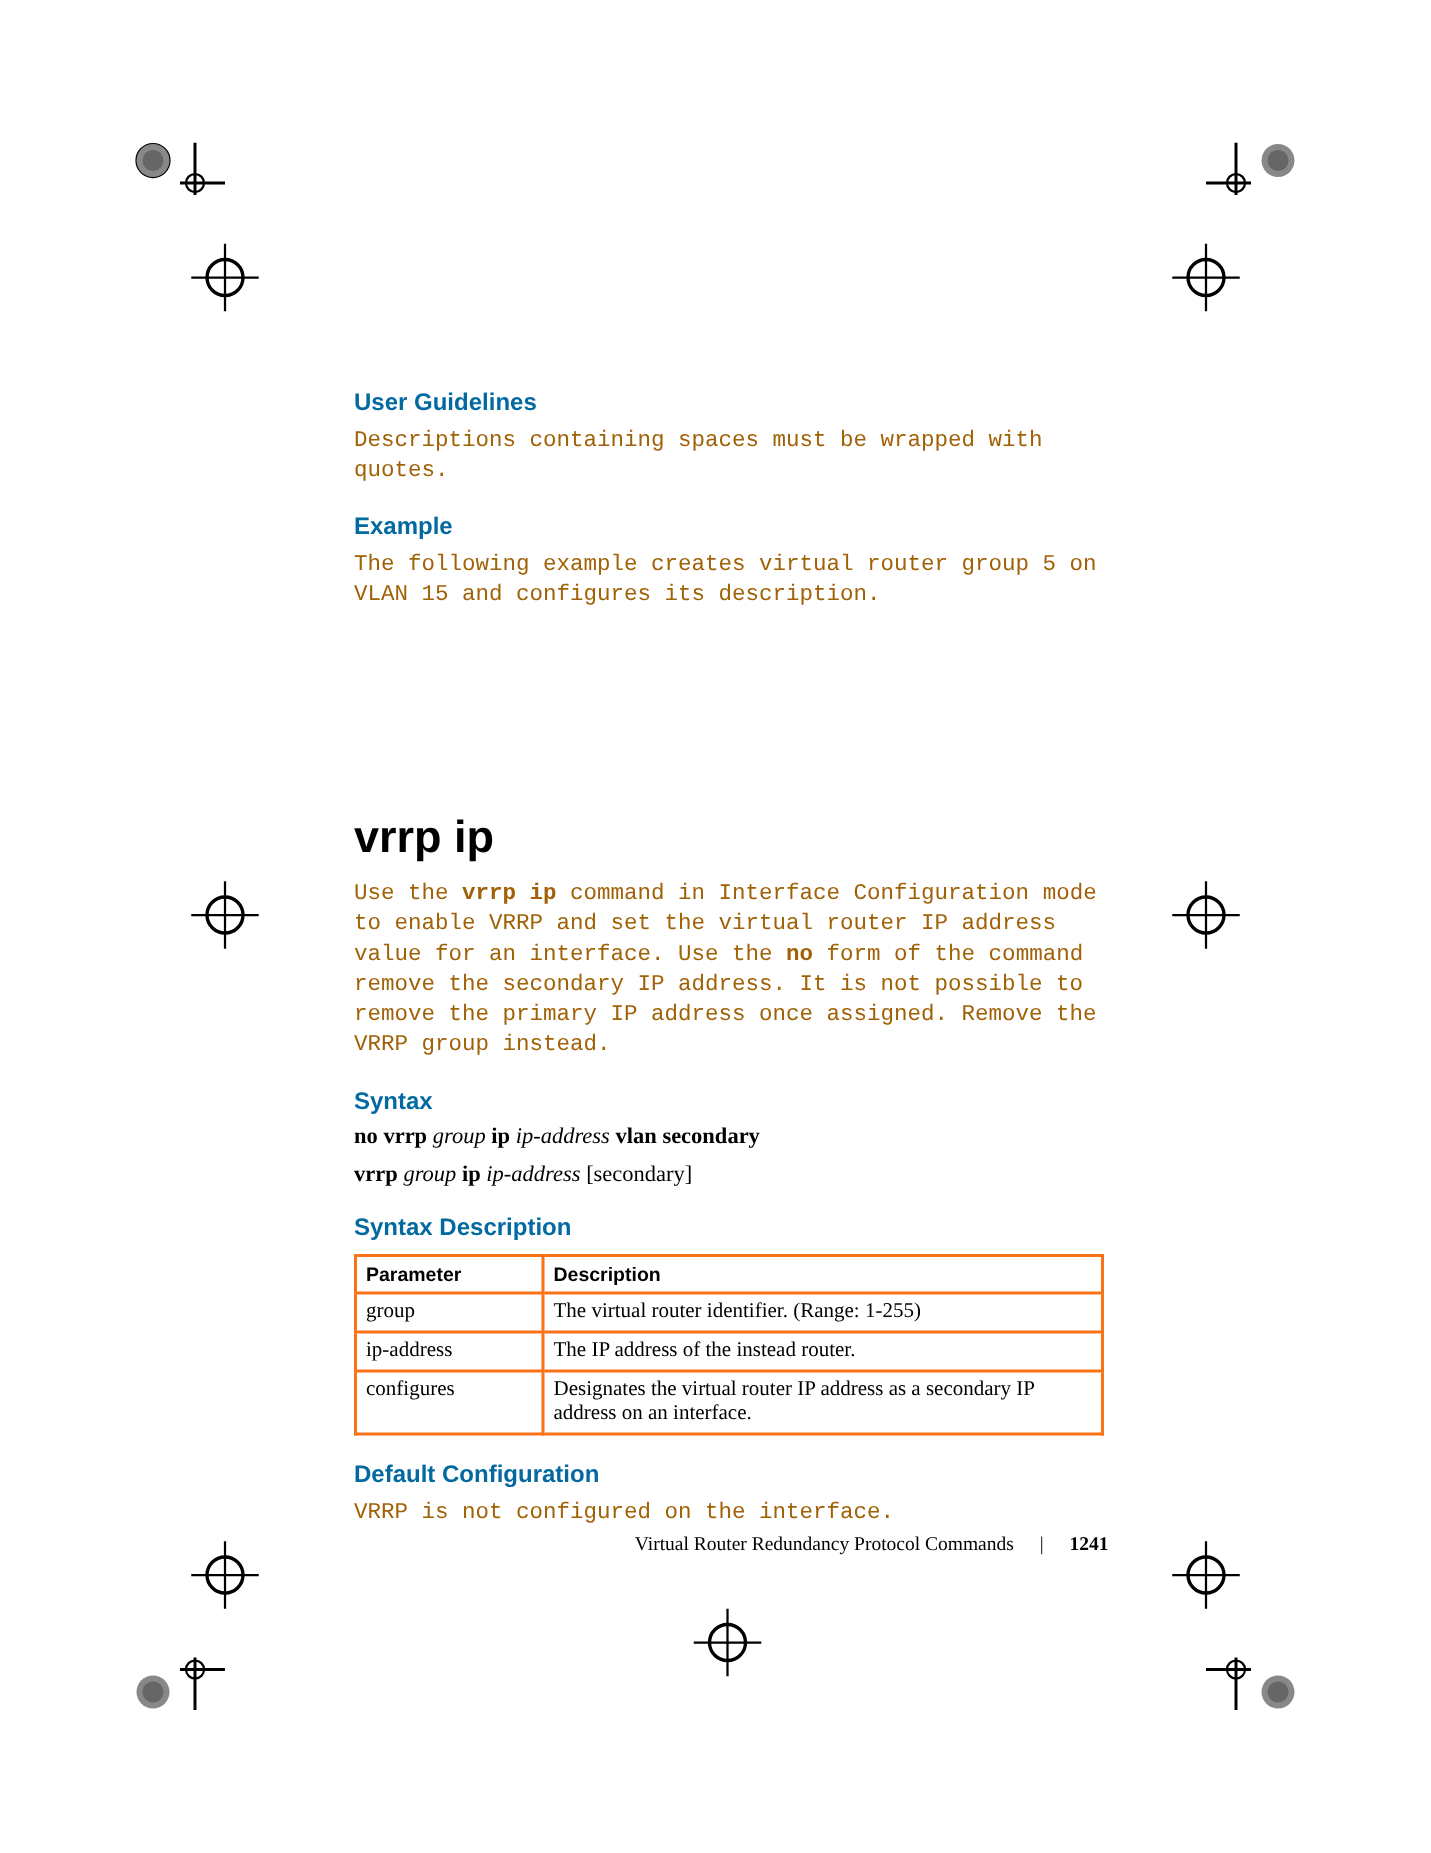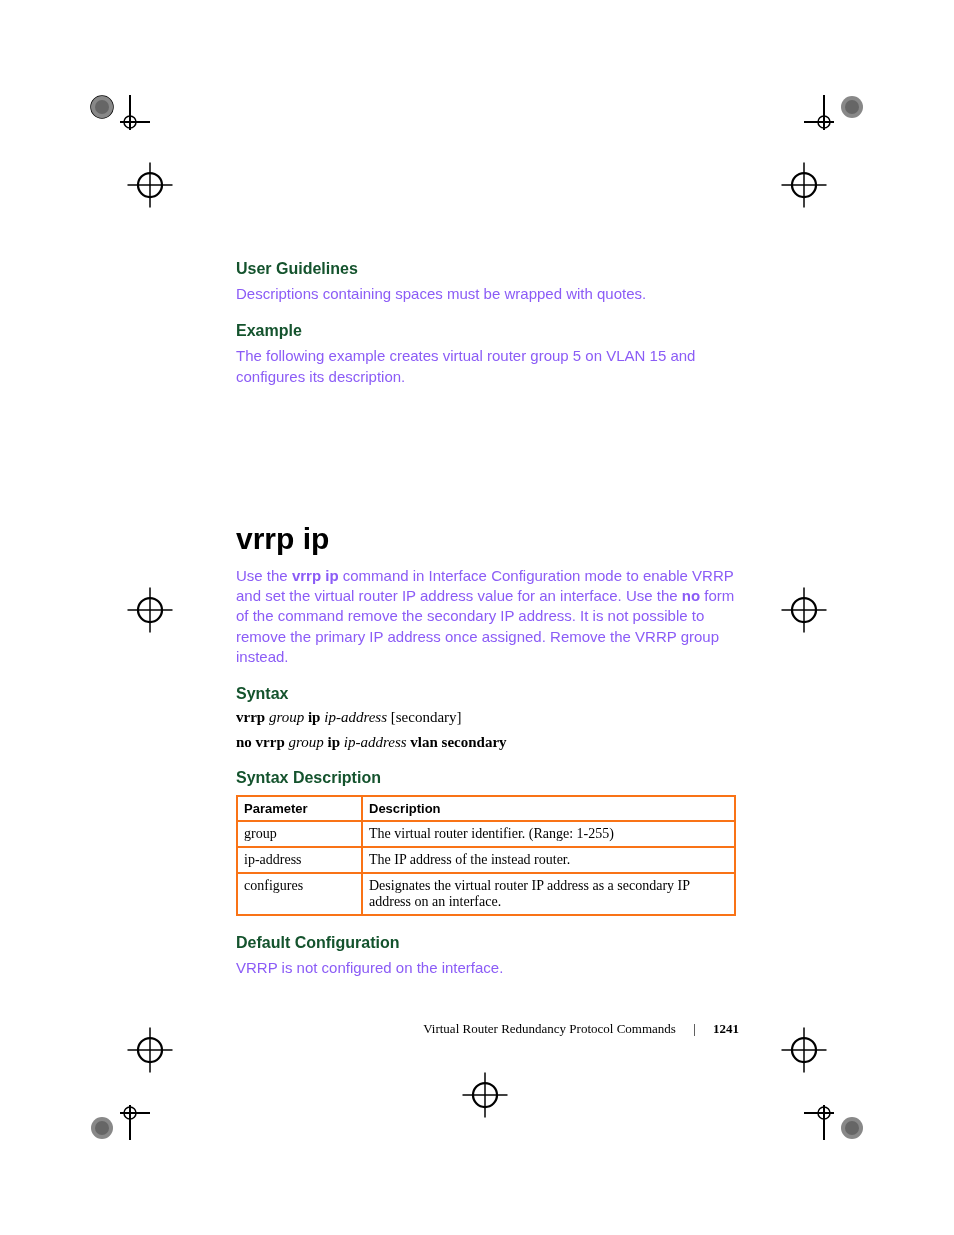--- a/index.html
+++ b/index.html
@@ -23,30 +23,30 @@
     .content {
       position: absolute;
       left: 236px;
       top: 260px;
       width: 500px;
     }
     .section-heading {
       font-family: Arial, Helvetica, sans-serif;
       font-weight: bold;
       font-size: 16px;
-      color: #14532d;
+      color: #0369a1;
       margin-bottom: 6px;
       margin-top: 18px;
     }
     .section-heading.first { margin-top: 0; }
     .body-text {
-      font-family: Liberation Sans, sans-serif;
+      font-family: Liberation Mono, monospace;
       font-size: 15px;
       line-height: 1.35;
-      color: #8b5cf6;
+      color: #a16207;
       margin-bottom: 4px;
     }
     .command-title {
       font-family: Arial, Helvetica, sans-serif;
       font-weight: bold;
       font-size: 30px;
       color: #000;
       margin-top: 135px;
       margin-bottom: 10px;
     }
@@ -197,24 +197,24 @@
   <div class="section-heading">Example</div>
   <p class="body-text">The following example creates virtual router group 5 on VLAN 15 and configures its description.</p>
 
   <div class="command-title">vrrp ip</div>
   <p class="body-text">
     <span>Use the </span><span class="bold">vrrp ip</span><span> command in Interface Configuration mode to enable VRRP and set the virtual router IP address value for an interface. Use the </span><span class="bold">no</span><span> form of the command remove the secondary IP address. It is not possible to remove the primary IP address once assigned. Remove the VRRP group instead.</span>
   </p>
 
   <div class="section-heading">Syntax</div>
   <p class="syntax-line">
-    <span class="bold">vrrp </span><span class="italic">group</span><span class="bold"> ip </span><span class="italic">ip-address</span><span> [secondary]</span>
+    <span class="bold">no vrrp </span><span class="italic">group</span><span class="bold"> ip </span><span class="italic">ip-address</span><span class="bold"> vlan secondary</span>
   </p>
   <p class="syntax-line">
-    <span class="bold">no vrrp </span><span class="italic">group</span><span class="bold"> ip </span><span class="italic">ip-address</span><span class="bold"> vlan secondary</span>
+    <span class="bold">vrrp </span><span class="italic">group</span><span class="bold"> ip </span><span class="italic">ip-address</span><span> [secondary]</span>
   </p>
 
   <div class="section-heading">Syntax Description</div>
   <table>
     <tbody>
         <tr>
       <th>Parameter</th>
       <th>Description</th>
     </tr>
     <tr>

